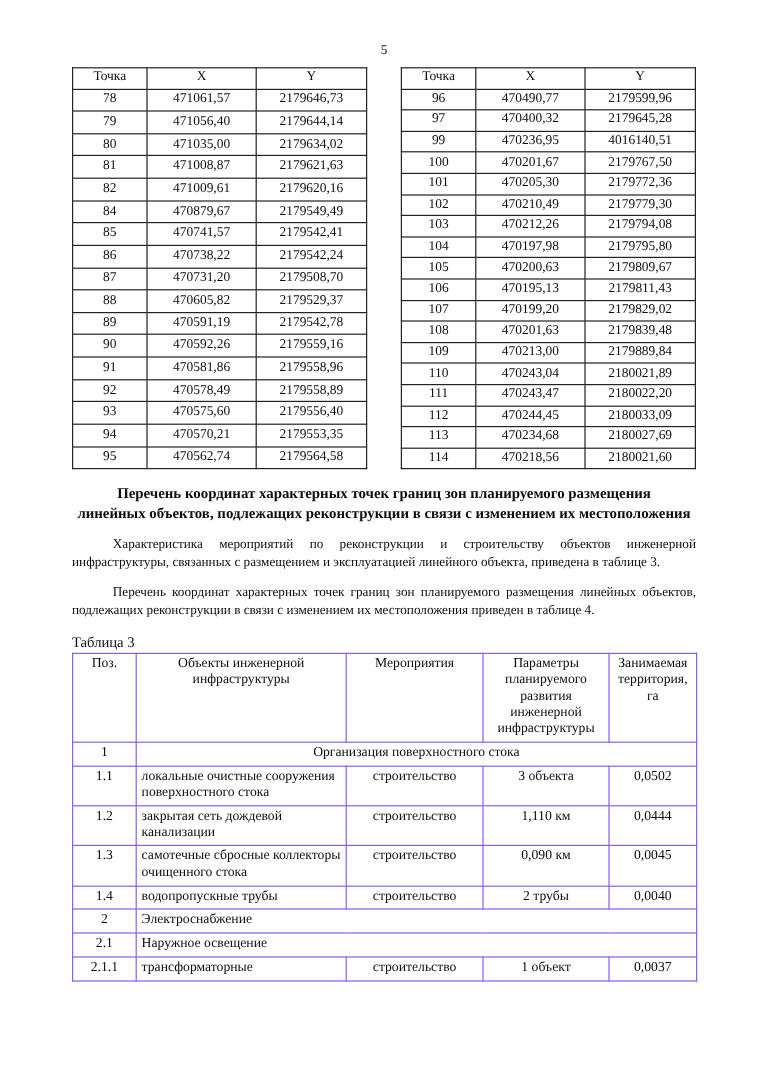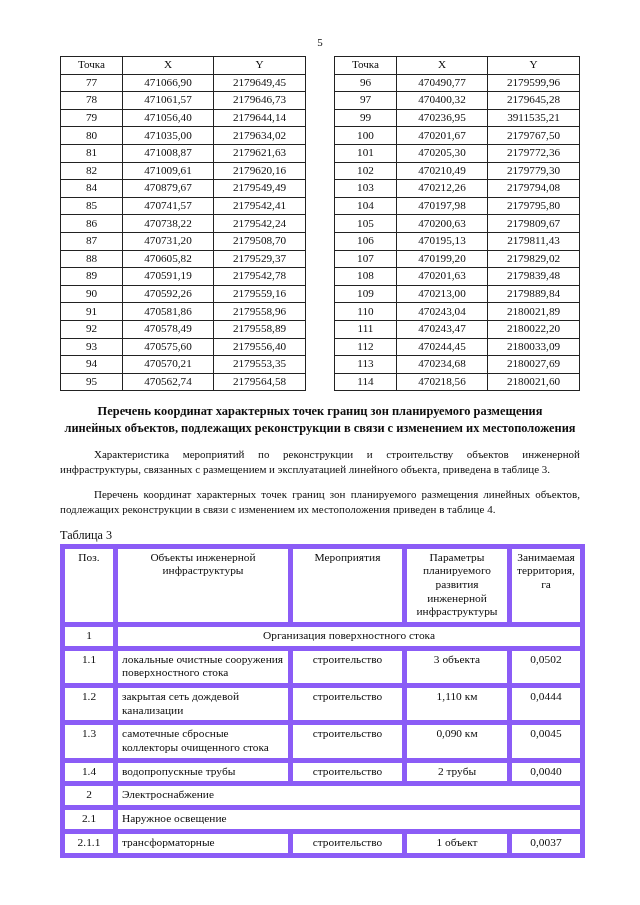--- a/index.html
+++ b/index.html
@@ -84,21 +84,21 @@
   }
 
   
   table.measures {
     border-collapse: collapse;
     width: 100%;
     table-layout: fixed;
   }
   table.measures th,
   table.measures td {
-    border: 5px solid #8b5cf6;
+    border: 1px solid #8b5cf6;
     font-size: 11.4px;
     line-height: 1.2;
     font-weight: normal;
     vertical-align: top;
     padding: 2px 4px 3px;
   }
   table.measures th {
     text-align: center;
     vertical-align: top;
   }
@@ -130,25 +130,20 @@
         </colgroup>
       <thead>
         <tr>
           <th>Точка</th>
           <th>X</th>
           <th>Y</th>
         </tr>
       </thead>
       <tbody>
           <tr>
-            <td>77</td>
-            <td>471066,90</td>
-            <td>2179649,45</td>
-          </tr>
-          <tr>
             <td>78</td>
             <td>471061,57</td>
             <td>2179646,73</td>
           </tr>
           <tr>
             <td>79</td>
             <td>471056,40</td>
             <td>2179644,14</td>
           </tr>
           <tr>
@@ -249,21 +244,21 @@
             <td>2179599,96</td>
           </tr>
           <tr>
             <td>97</td>
             <td>470400,32</td>
             <td>2179645,28</td>
           </tr>
           <tr>
             <td>99</td>
             <td>470236,95</td>
-            <td>3911535,21</td>
+            <td>4016140,51</td>
           </tr>
           <tr>
             <td>100</td>
             <td>470201,67</td>
             <td>2179767,50</td>
           </tr>
           <tr>
             <td>101</td>
             <td>470205,30</td>
             <td>2179772,36</td>

